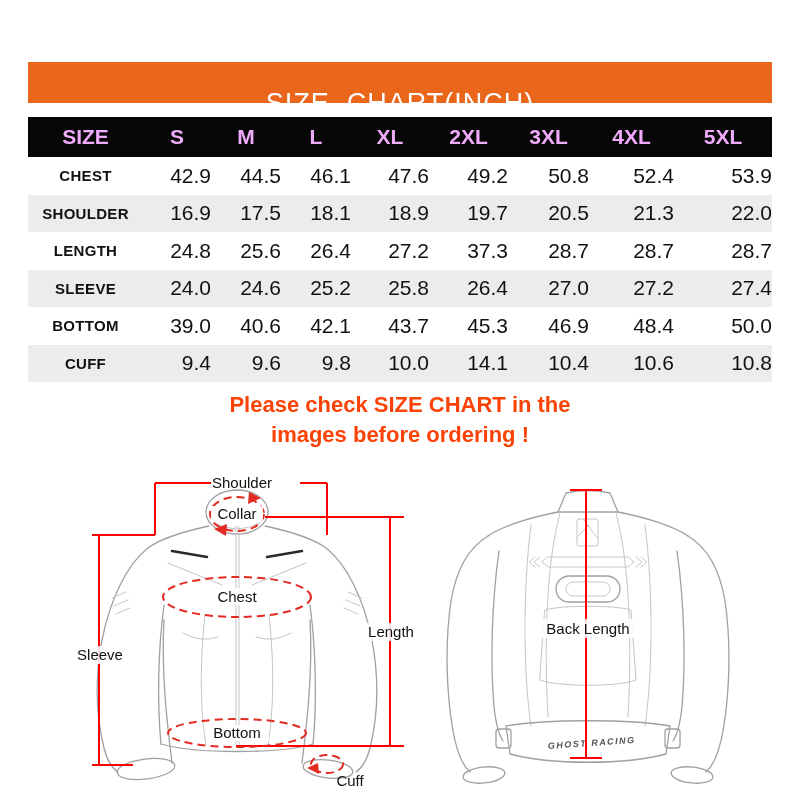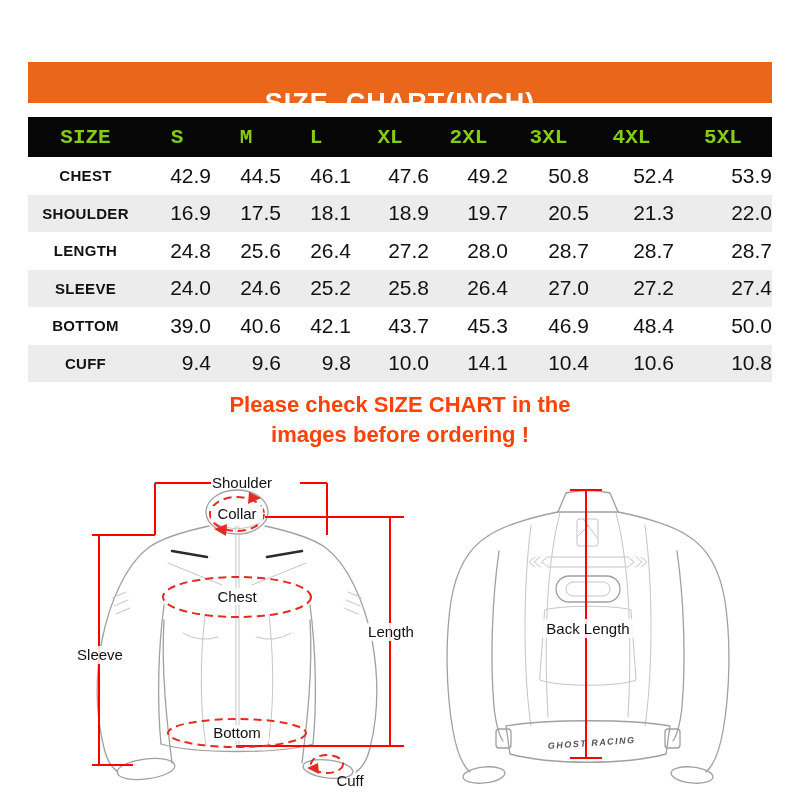--- a/index.html
+++ b/index.html
@@ -1,22 +1,22 @@
 <!DOCTYPE html>
 <html><head>
 <meta charset="utf-8">
 <style>
   html,body{margin:0;padding:0;}
   body{width:800px;height:800px;background:#ffffff;font-family:"Liberation Sans",sans-serif;position:relative;overflow:hidden;}
   .banner{position:absolute;left:28px;top:62px;width:744px;height:41px;background:#e9661b;display:flex;align-items:center;justify-content:center;}
-  .banner span{color:#ffffff;font-size:27px;font-weight:bold;letter-spacing:1px;white-space:pre;margin-top:42px;}
+  .banner span{color:#ffffff;font-size:27px;font-weight:normal;letter-spacing:1px;white-space:pre;margin-top:42px;}
   .size-table{position:absolute;left:28px;top:117px;width:744px;}
   .trow{display:grid;grid-template-columns:115px 68px 70px 70px 78px 79px 81px 85px 98px;align-items:center;}
   .trow.head{background:#060606;height:40px;}
-  .trow.head .cell{color:#84cc16;font-weight:bold;font-size:21px;font-family:Liberation Mono, monospace;}
+  .trow.head .cell{color:#f0abfc;font-weight:bold;font-size:21px;}
   .trow.data{height:37.5px;}
   .trow.data.odd{background:#ffffff;}
   .trow.data.even{background:#ececec;}
   .cell{text-align:center;color:#111111;}
   .cell.lbl{font-weight:bold;font-size:15px;letter-spacing:.3px;}
   .cell.val{font-size:21px;text-align:right;}
   .notice{position:absolute;left:0;top:390px;width:800px;text-align:center;color:#fb4306;font-weight:bold;font-size:22px;line-height:30px;}
   .diagram{position:absolute;left:0;top:455px;}
   .sketch{stroke:#a0a0a0;fill:none;stroke-width:1.3;stroke-linecap:round;stroke-linejoin:round;}
   .sketch-light{stroke:#c5c5c5;fill:none;stroke-width:1;stroke-linecap:round;}
@@ -68,21 +68,21 @@
     <div class="cell val">21.3</div>
     <div class="cell val">22.0</div>
   </div>
 
   <div class="trow data odd">
     <div class="cell lbl">LENGTH</div>
     <div class="cell val">24.8</div>
     <div class="cell val">25.6</div>
     <div class="cell val">26.4</div>
     <div class="cell val">27.2</div>
-    <div class="cell val">28.0</div>
+    <div class="cell val">37.3</div>
     <div class="cell val">28.7</div>
     <div class="cell val">28.7</div>
     <div class="cell val">28.7</div>
   </div>
 
   <div class="trow data even">
     <div class="cell lbl">SLEEVE</div>
     <div class="cell val">24.0</div>
     <div class="cell val">24.6</div>
     <div class="cell val">25.2</div>

